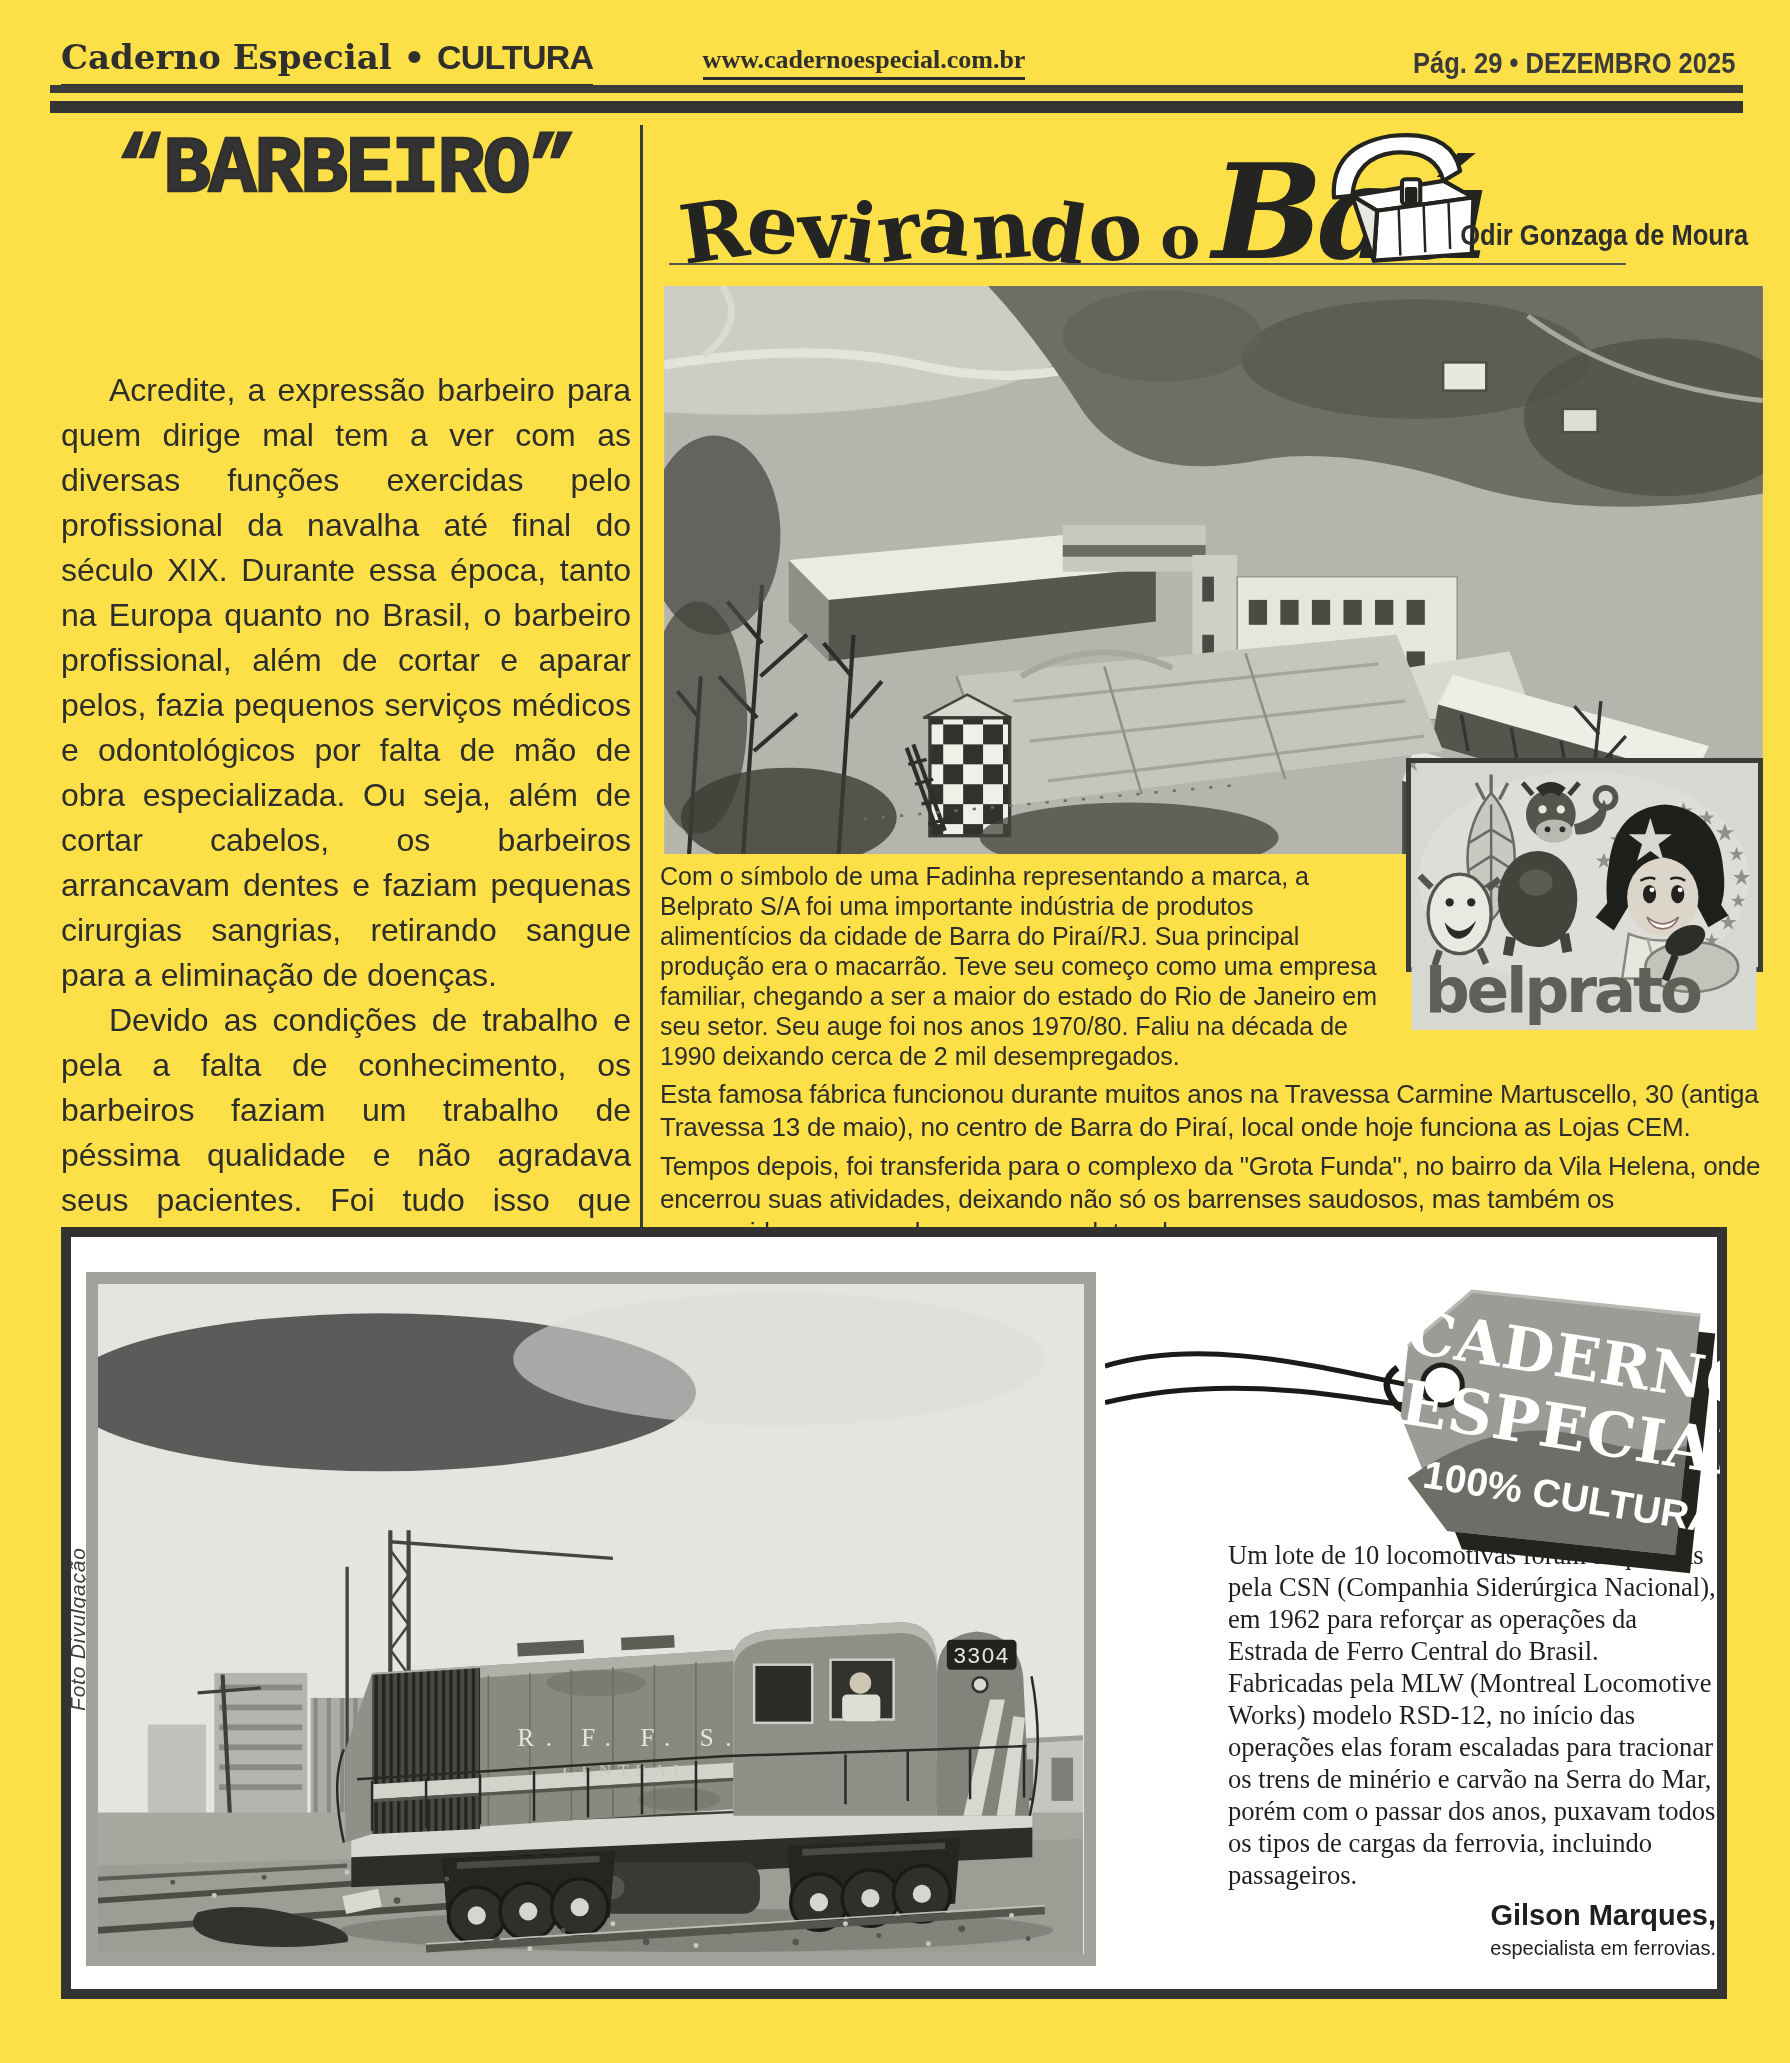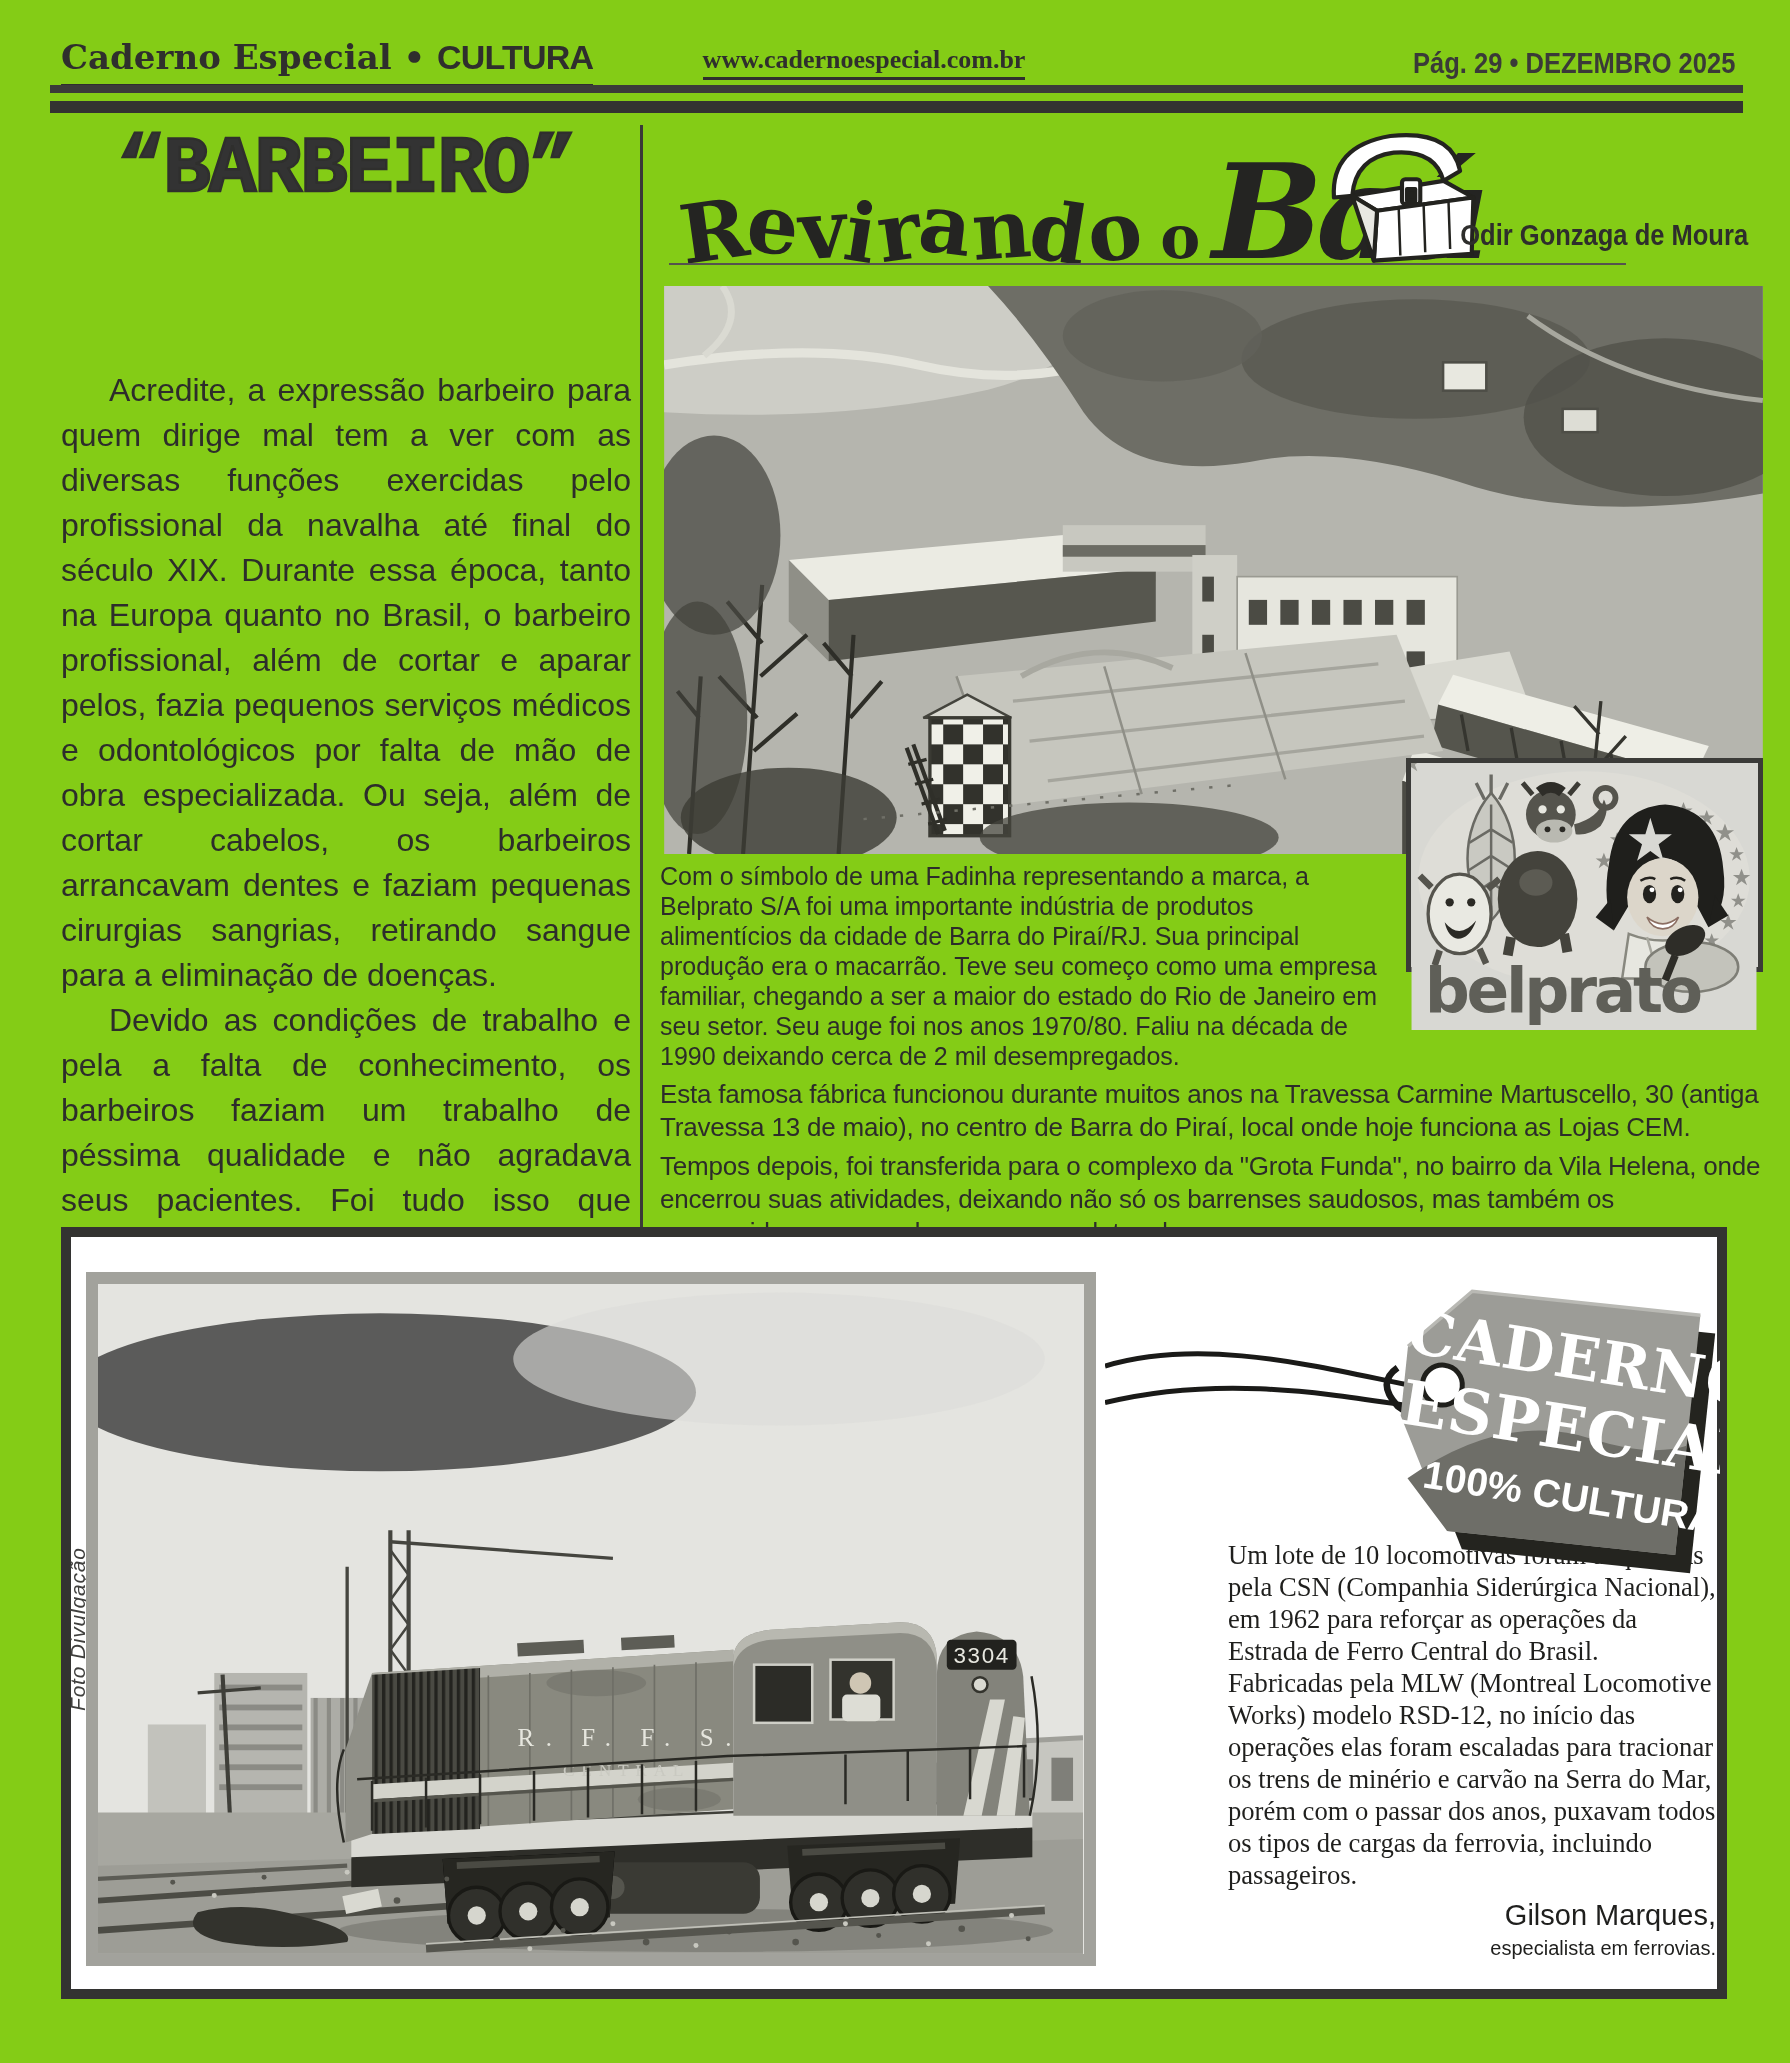--- a/index.html
+++ b/index.html
@@ -1,16 +1,16 @@
 <!DOCTYPE html>
 <html style="font-size:13.3px"><head>
 <meta charset="utf-8">
 <style>
   html,body{margin:0;padding:0;background:#efefef;}
-  .page{position:relative;width:1790px;height:2064px;background:#84cc16;overflow:hidden;
+  .page{position:relative;width:1790px;height:2064px;background:#fde047;overflow:hidden;
         font-family:"Liberation Sans",sans-serif;color:#2b2b2b;}
   .abs{position:absolute;}
 
   
   .hdr-left{left:61px;top:37px;font-family:"DejaVu Serif",serif;font-weight:bold;font-size:34px;
             color:#2f2f2d;border-bottom:3.3px solid #2f2f2d;padding-bottom:6.6px;white-space:nowrap;}
   .hdr-left .section{font-family:"Liberation Sans",sans-serif;font-weight:bold;letter-spacing:-0.8px;}
   .hdr-url{left:698px;top:45px;width:332px;text-align:center;font-family:"Liberation Serif",serif;
            font-weight:bold;font-size:26px;color:#2f2f2d;}
   .hdr-url span{border-bottom:3.3px solid #2f2f2d;padding-bottom:3.3px;}
@@ -64,21 +64,21 @@
   
   .bbox{left:61px;top:1227px;width:1666px;height:772px;border:10.8px solid #333331;box-sizing:border-box;background:#fff;}
   .lframe{left:86px;top:1272px;width:1010px;height:694px;border:12.5px solid #a2a29c;box-sizing:border-box;background:#e4e4e0;}
   .fcredit{left:66px;top:1462px;height:249px;writing-mode:vertical-rl;transform:rotate(180deg);
            font-style:italic;font-size:21px;letter-spacing:0.8px;color:#3f3f3d;}
   .tag{left:1105px;top:1243px;z-index:6;}
   .btext{left:1228px;top:1539px;width:488px;font-family:"Liberation Serif",serif;
          font-size:26.6px;line-height:32px;color:#1f1f1d;}
   .btext p{margin:0;}
   .bsig{margin-top:8.3px;text-align:right;font-family:"Liberation Sans",sans-serif;}
-  .bsig .nm{font-weight:normal;font-size:29px;line-height:33px;text-align:right;}
+  .bsig .nm{font-weight:bold;font-size:29px;line-height:33px;text-align:right;}
   .bsig .rl{font-size:20px;line-height:32px;}
 </style>
 </head>
 <body>
 
 <div class="page">
 
   <div class="abs hdr-left">
     <span>Caderno Especial</span>
     <span>•</span>

